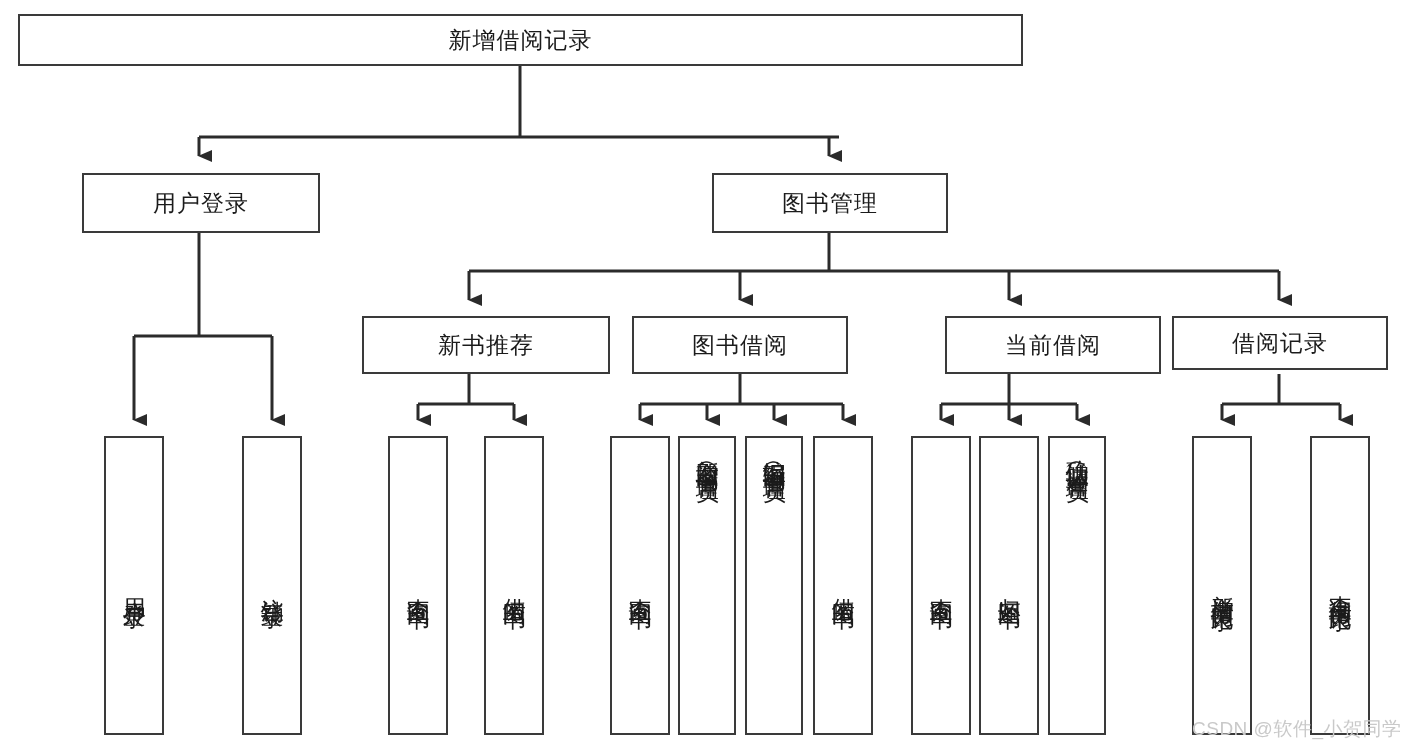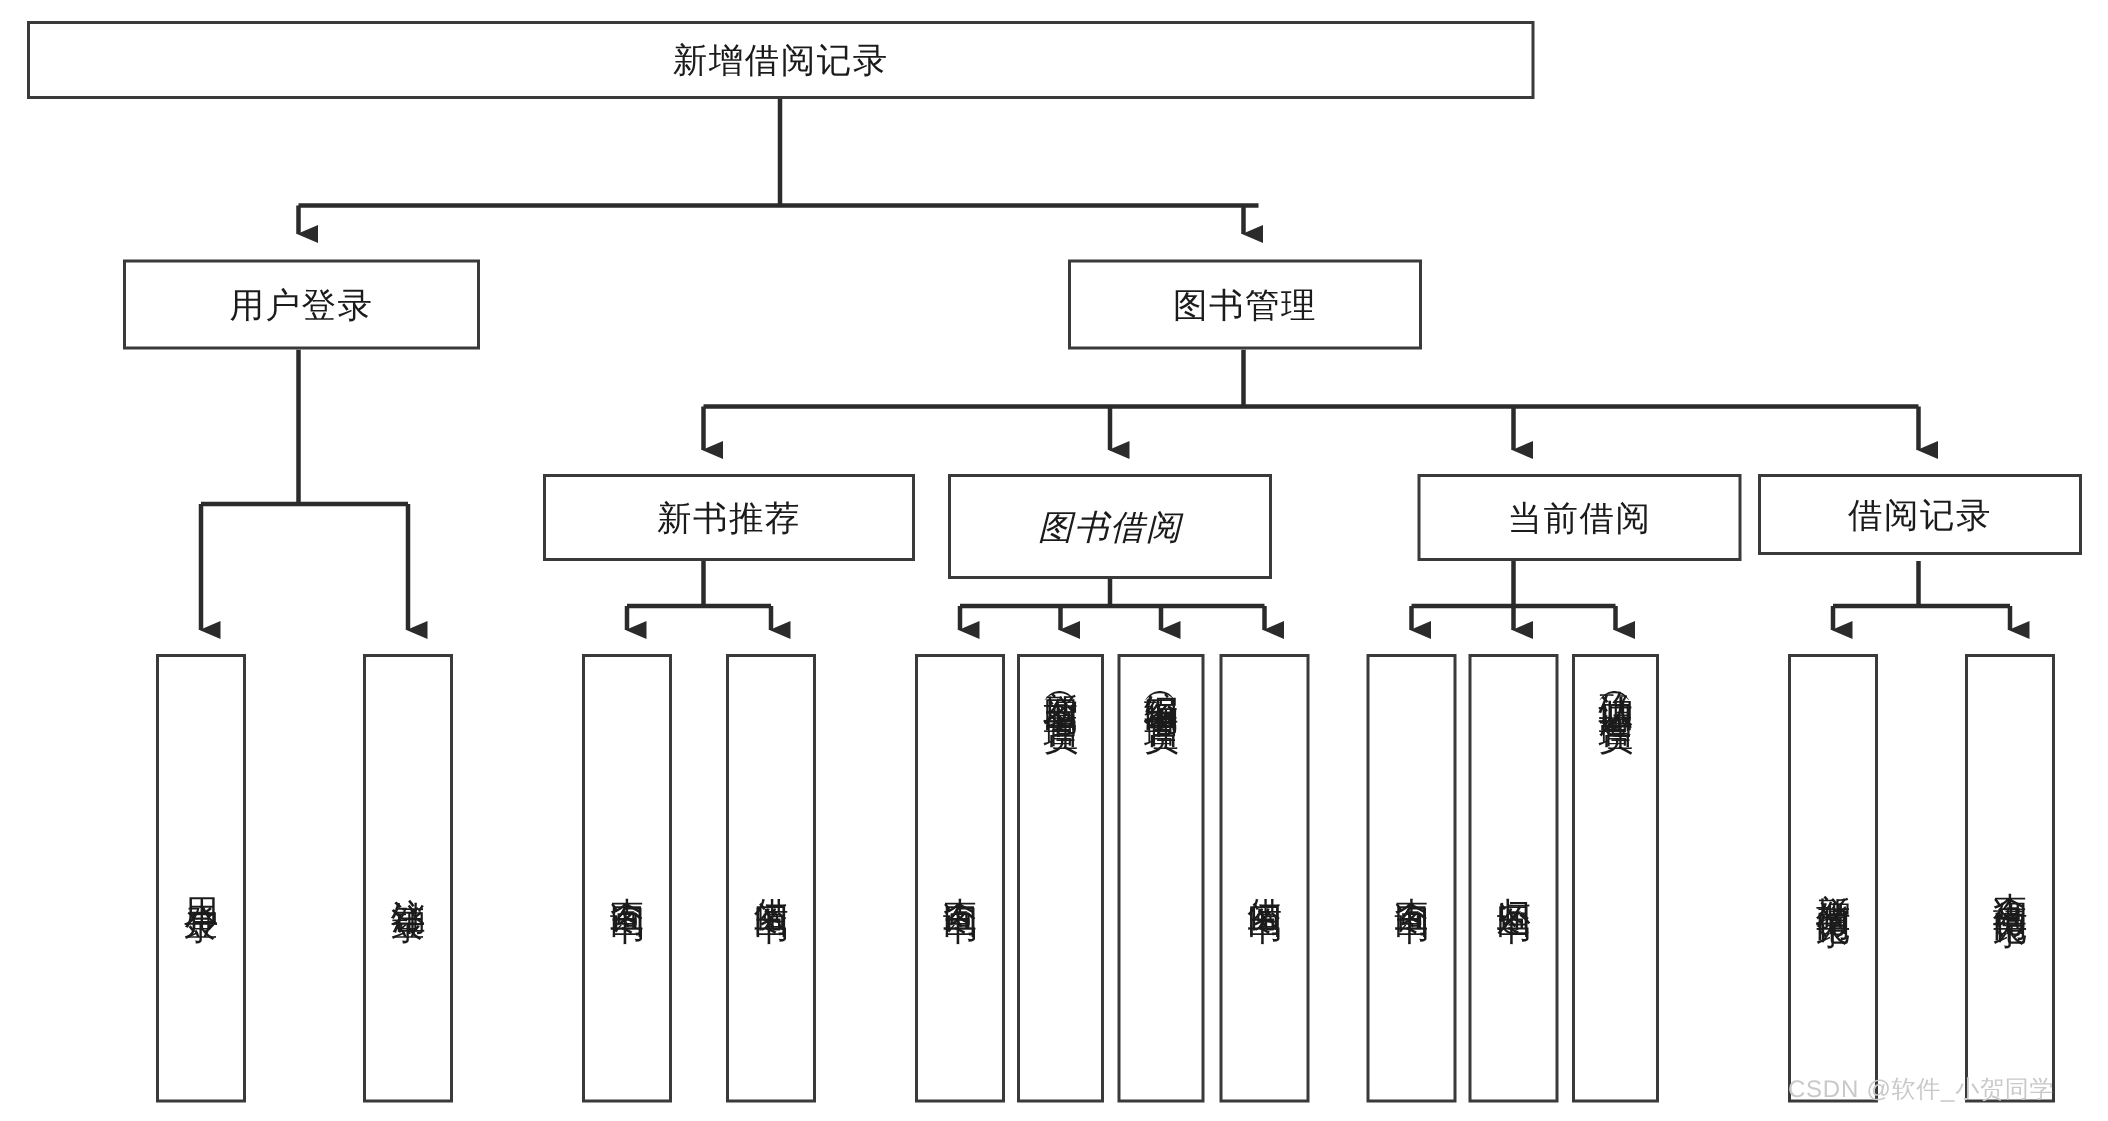--- a/index.html
+++ b/index.html
@@ -55,21 +55,21 @@
     letter-spacing: 3px;
     white-space: nowrap;
   }
   
   .node.vertical.top-align {
     align-items: flex-start;
     padding-top: 4px;
   }
   .watermark {
     position: absolute;
-    font-size: 16px;
+    font-size: 19px;
     color: #c9c9c9;
     letter-spacing: 0.5px;
     white-space: nowrap;
     font-family: "Liberation Sans", "DejaVu Sans", sans-serif;
   }
 </style>
 </head>
 <body>
 
 <div id="canvas">
@@ -133,21 +133,21 @@
   </div>
 
   <div class="node" style="left:712px; top:173px; width:236px; height:60px;">
     <span class="node-label">图书管理</span>
   </div>
 
   <div class="node" style="left:362px; top:316px; width:248px; height:58px;">
     <span class="node-label">新书推荐</span>
   </div>
 
-  <div class="node" style="left:632px; top:316px; width:216px; height:70px;font-style:italic;">
+  <div class="node" style="left:632px; top:316px; width:216px; height:58px;">
     <span class="node-label">图书借阅</span>
   </div>
 
   <div class="node" style="left:901px; top:316px; width:216px; height:58px;margin-left:44px;">
     <span class="node-label">当前借阅</span>
   </div>
 
   <div class="node" style="left:1172px; top:316px; width:216px; height:54px;">
     <span class="node-label">借阅记录</span>
   </div>

